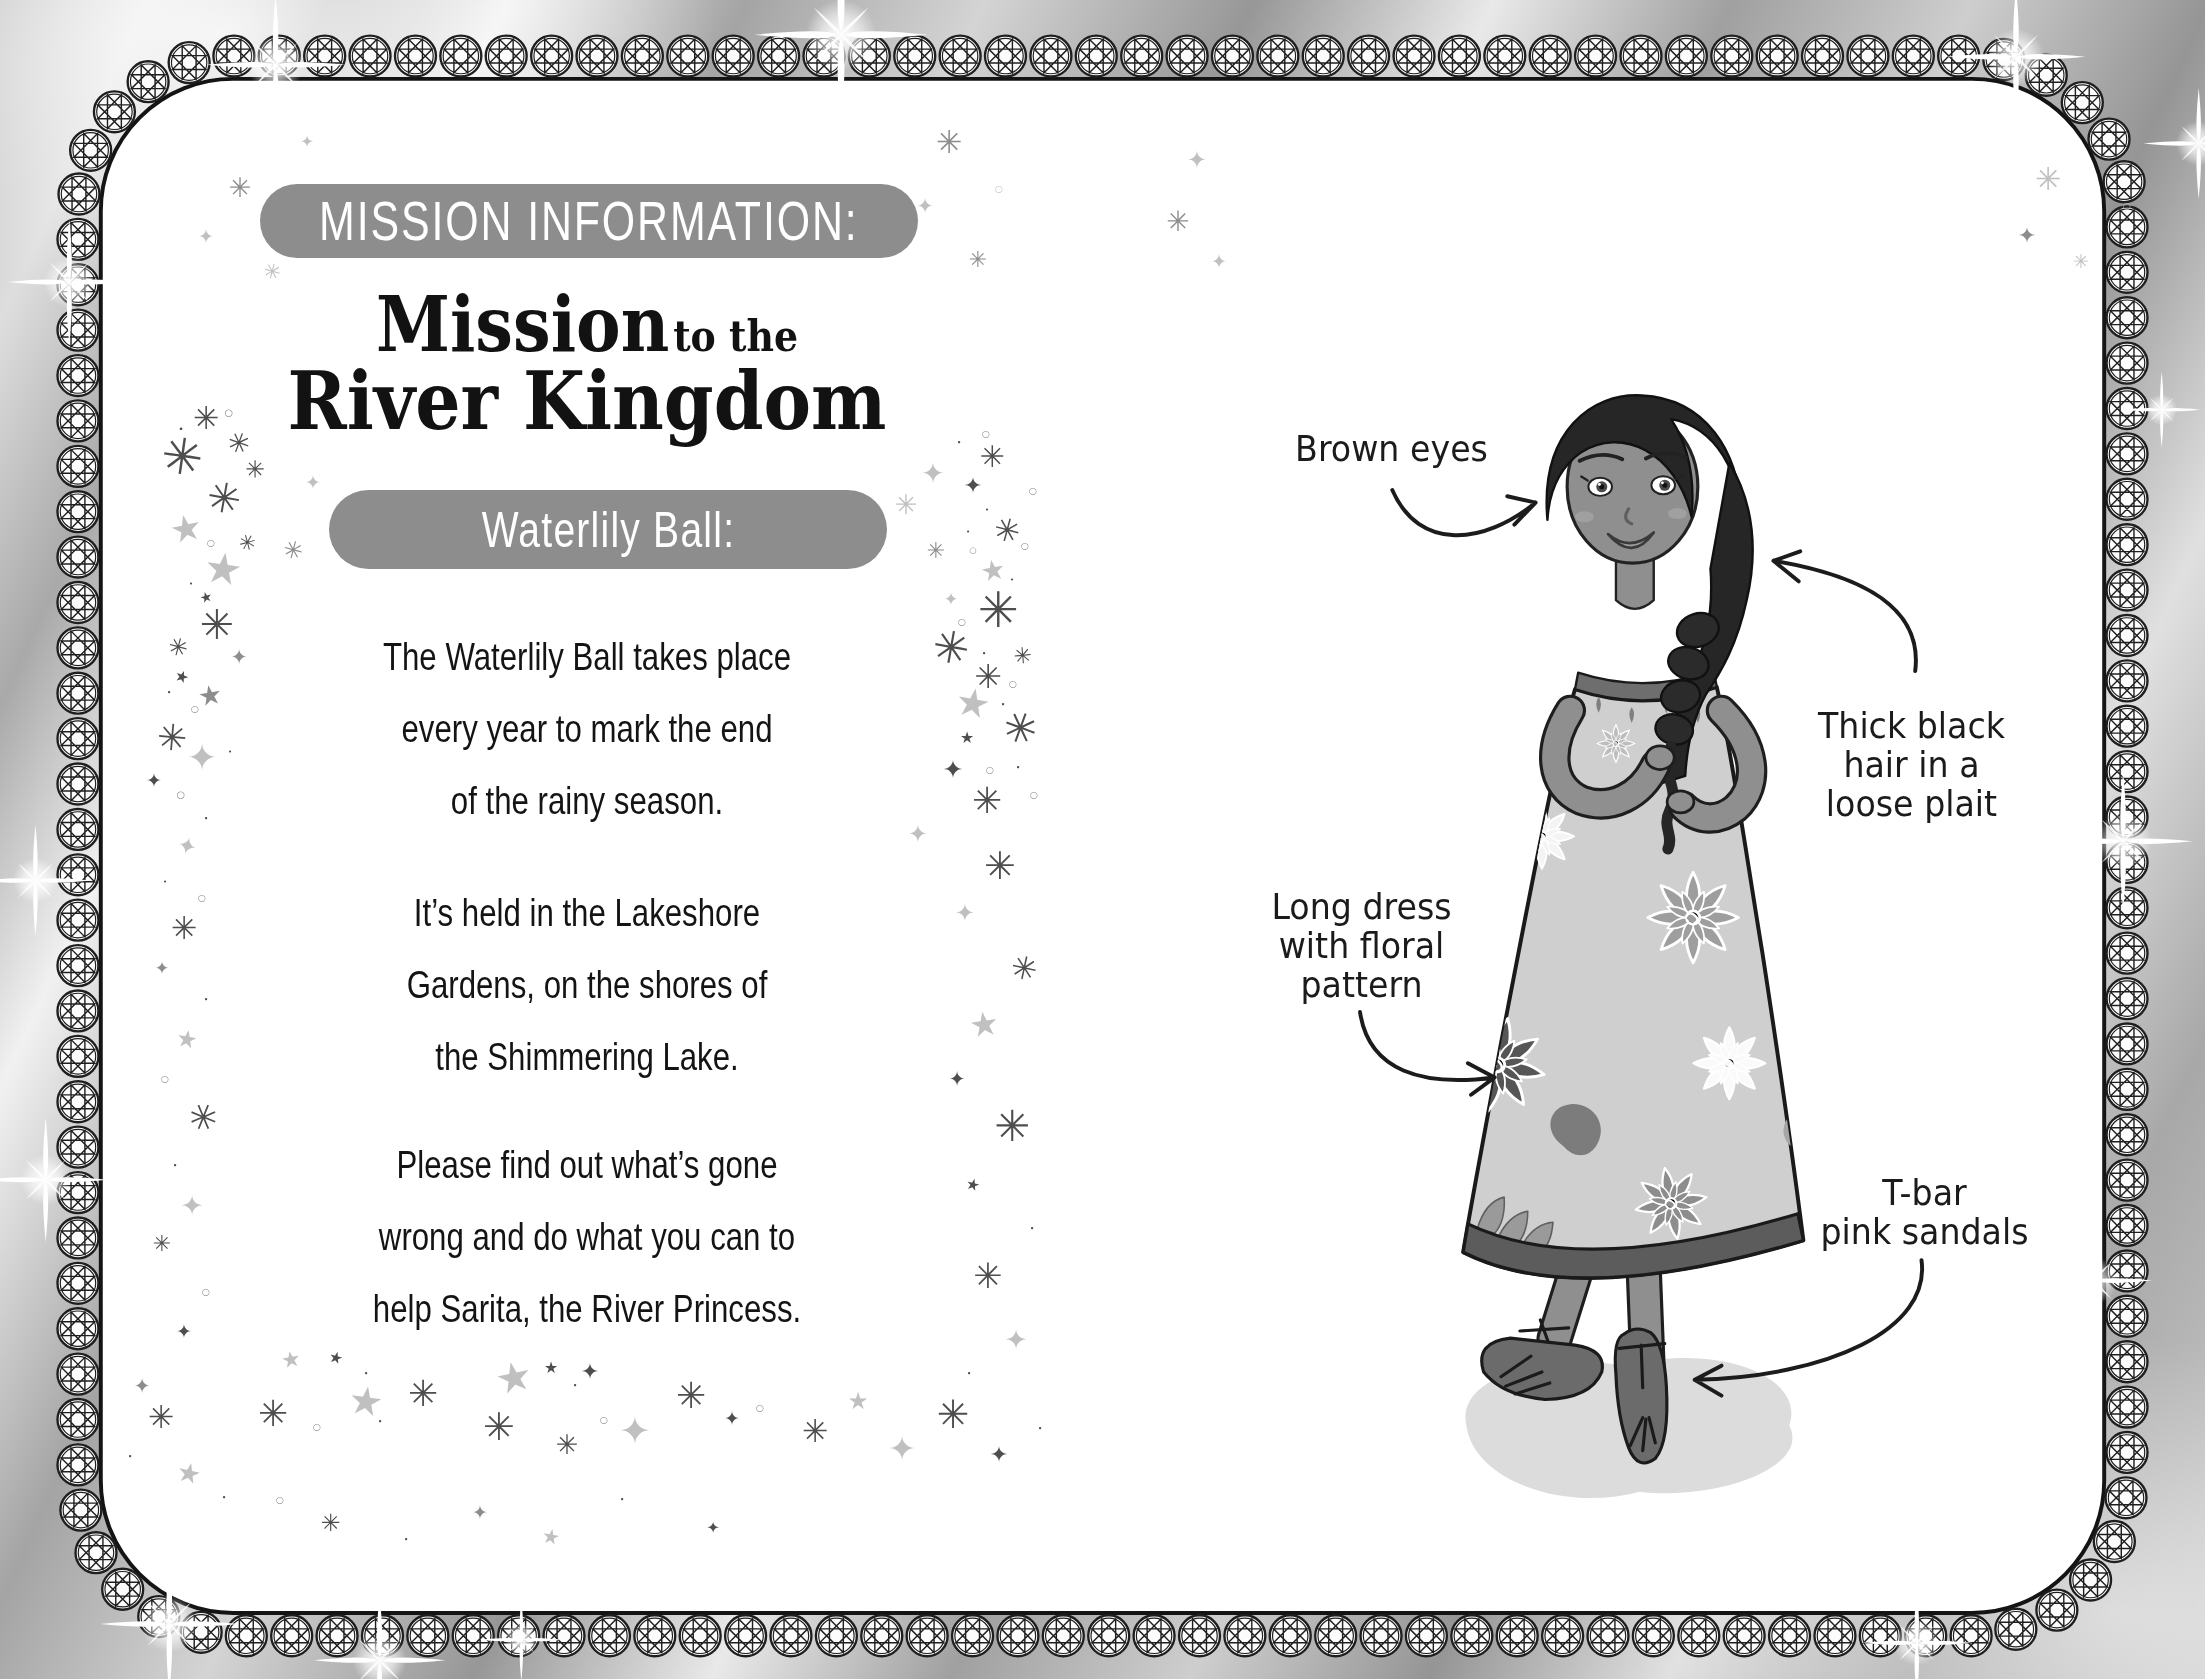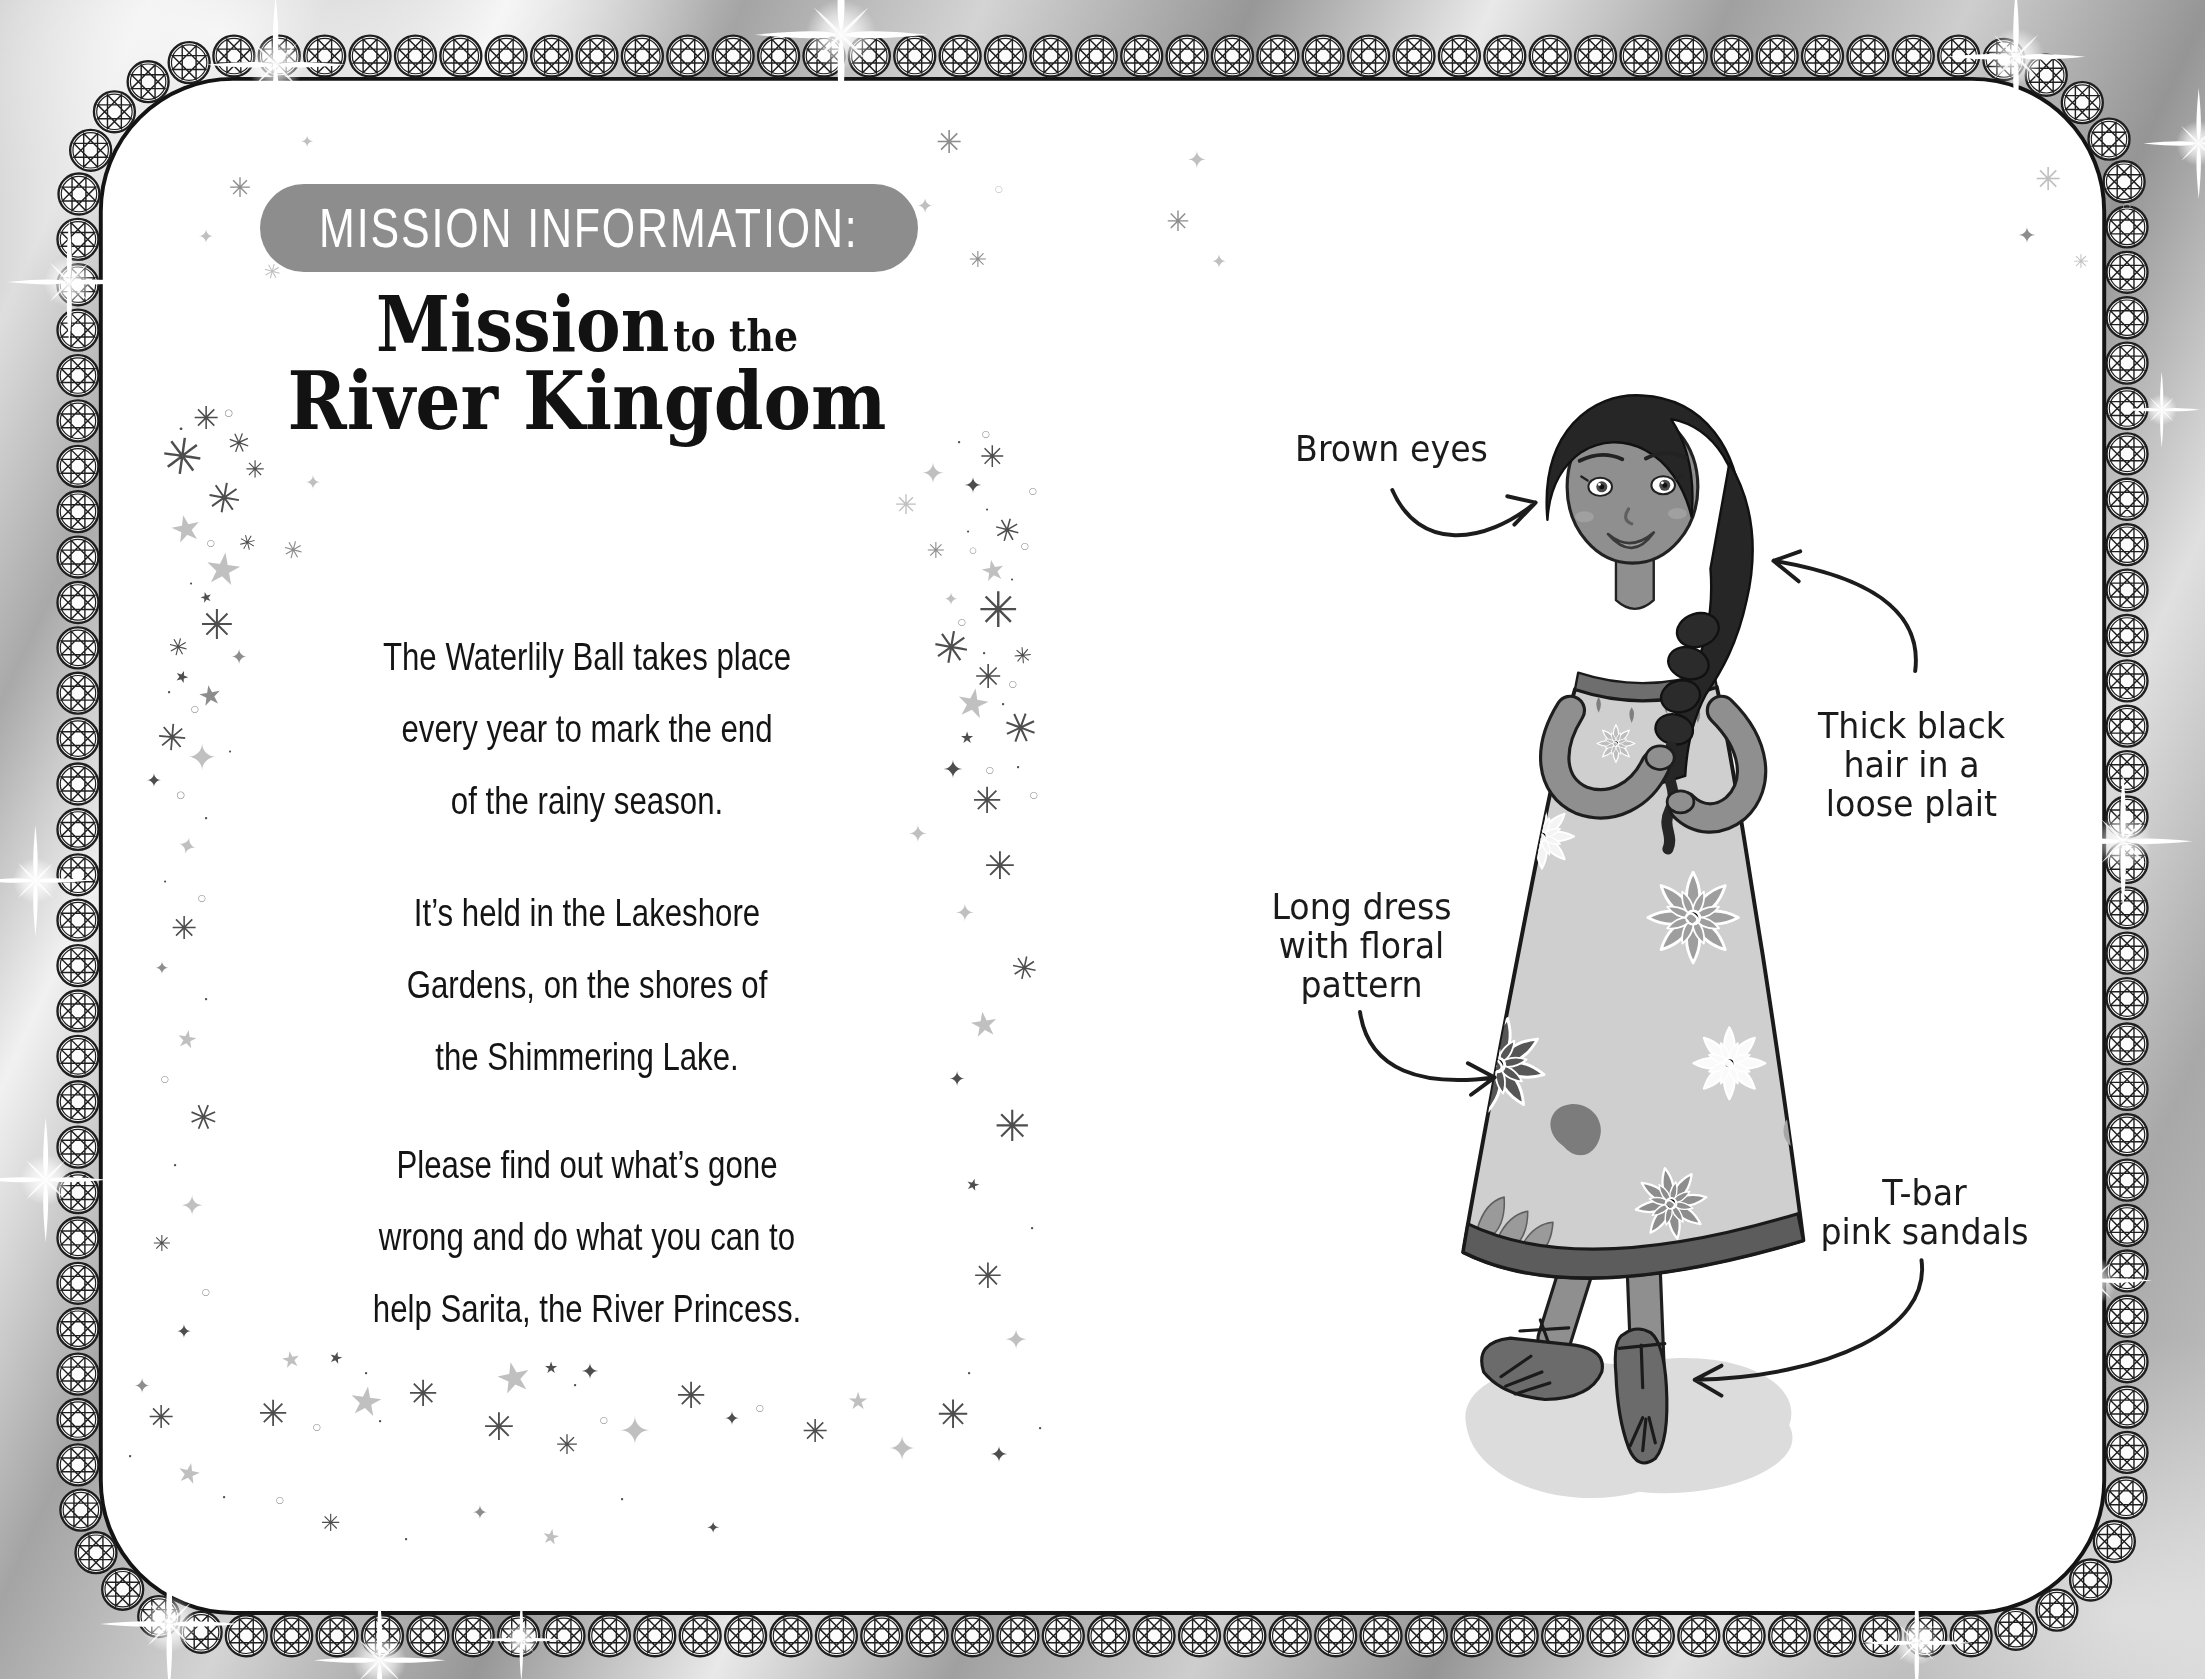--- a/index.html
+++ b/index.html
@@ -17,21 +17,21 @@
         #959595 74%, #e0e0e0 82%, #a8a8a8 90%, #c8c8c8 100%);
   }
 
   svg.layer{position:absolute;left:0;top:0;width:2205px;height:1680px;pointer-events:none;}
 
   
   .pill{position:absolute;background:#8d8d8d;border-radius:787px;
         display:flex;align-items:center;justify-content:center;color:#ffffff;}
   .pill span{font-family:"Liberation Sans",sans-serif;font-weight:400;white-space:nowrap;
              transform:scaleX(.78);letter-spacing:2.4px;}
-  #pill-mission{left:260px;top:184px;width:658px;height:88px;}
+  #pill-mission{left:260px;top:184px;width:658px;height:74px;}
   #pill-mission span{font-size:55px;}
   #pill-waterlily{left:329px;top:490px;width:558px;height:79px;}
   #pill-waterlily span{font-size:50px;letter-spacing:1.6px;}
   #pill-sarita{left:1213px;top:184px;width:807px;height:83px;}
   #pill-sarita span{font-size:55px;}
 
   
   .book-title{position:absolute;left:154px;top:285px;width:866px;text-align:center;
               font-family:"DejaVu Serif",serif;font-weight:700;color:#121212;
               transform:scaleX(.88);line-height:1.04;}
@@ -404,20 +404,23 @@
   <div class="pill" id="pill-mission">
     <span>MISSION INFORMATION:</span>
   </div>
 
   <div class="book-title">
     <span class="t-big">Mission</span>
     <span class="t-small">to the</span>
     <span class="t-big2">River Kingdom</span>
   </div>
 
+  <div class="pill" id="pill-waterlily">
+    <span>Waterlily Ball:</span>
+  </div>
 
   <div class="para" id="para-1">
     <div>The Waterlily Ball takes place</div>
     <div>every year to mark the end</div>
     <div>of the rainy season.</div>
   </div>
   <div class="para" id="para-2">
     <div>It’s held in the Lakeshore</div>
     <div>Gardens, on the shores of</div>
     <div>the Shimmering Lake.</div>

